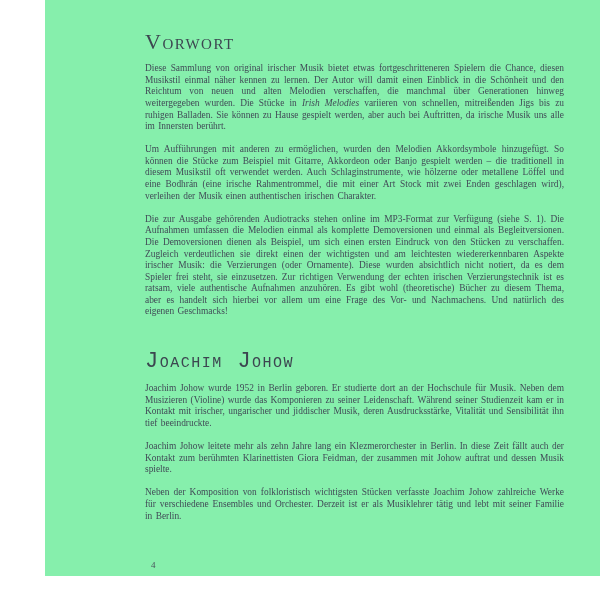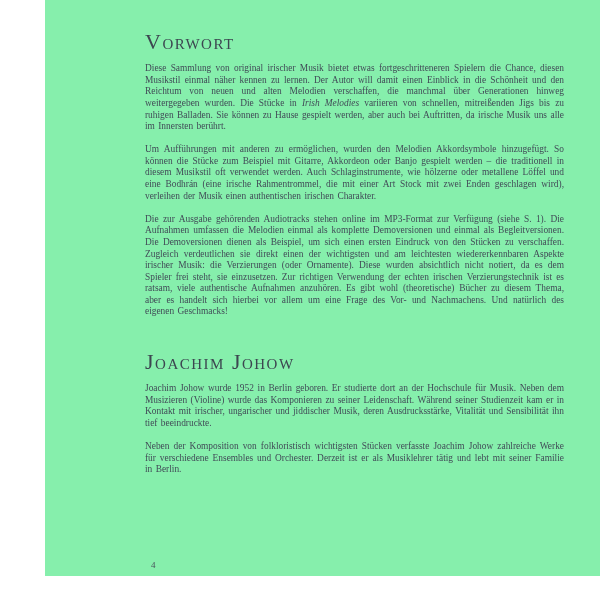--- a/index.html
+++ b/index.html
@@ -26,20 +26,21 @@
     font-variant: small-caps;
     font-weight: normal;
     font-size: 22px;
     letter-spacing: 1.5px;
     color: #3c4650;
     margin: 0 0 9px 0;
     line-height: 1.1;
   }
   .section-heading.second {
     margin-top: 32px;
+    font-family: Liberation Mono, monospace;
   }
   p.body-para {
     font-size: 9.4px;
     line-height: 11.6px;
     text-align: justify;
     color: #414b57;
     margin: 0 0 11.5px 0;
     word-spacing: 1px;
   }
   p.body-para .italic {
@@ -66,19 +67,20 @@
 
 
     <p class="body-para">Um Aufführungen mit anderen zu ermöglichen, wurden den Melodien Akkordsymbole hinzugefügt. So können die Stücke zum Beispiel mit Gitarre, Akkordeon oder Banjo gespielt werden – die traditionell in diesem Musikstil oft verwendet werden. Auch Schlaginstrumente, wie hölzerne oder metallene Löffel und eine Bodhrán (eine irische Rahmentrommel, die mit einer Art Stock mit zwei Enden geschlagen wird), verleihen der Musik einen authentischen irischen Charakter.</p>
 
     <p class="body-para">Die zur Ausgabe gehörenden Audiotracks stehen online im MP3-Format zur Verfügung (siehe S. 1). Die Aufnahmen umfassen die Melodien einmal als komplette Demoversionen und einmal als Begleitversionen. Die Demoversionen dienen als Beispiel, um sich einen ersten Eindruck von den Stücken zu verschaffen. Zugleich verdeutlichen sie direkt einen der wichtigsten und am leichtesten wiedererkennbaren Aspekte irischer Musik: die Verzierungen (oder Ornamente). Diese wurden absichtlich nicht notiert, da es dem Spieler frei steht, sie einzusetzen. Zur richtigen Verwendung der echten irischen Verzierungstechnik ist es ratsam, viele authentische Aufnahmen anzuhören. Es gibt wohl (theoretische) Bücher zu diesem Thema, aber es handelt sich hierbei vor allem um eine Frage des Vor- und Nachmachens. Und natürlich des eigenen Geschmacks!</p>
 
     <h1 class="section-heading second">Joachim Johow</h1>
 
     <p class="body-para">Joachim Johow wurde 1952 in Berlin geboren. Er studierte dort an der Hochschule für Musik. Neben dem Musizieren (Violine) wurde das Komponieren zu seiner Leidenschaft. Während seiner Studienzeit kam er in Kontakt mit irischer, ungarischer und jiddischer Musik, deren Ausdrucksstärke, Vitalität und Sensibilität ihn tief beeindruckte.</p>
 
+    <p class="body-para">Joachim Johow leitete mehr als zehn Jahre lang ein Klezmerorchester in Berlin. In diese Zeit fällt auch der Kontakt zum berühmten Klarinettisten Giora Feidman, der zusammen mit Johow auftrat und dessen Musik spielte.</p>
 
     <p class="body-para">Neben der Komposition von folkloristisch wichtigsten Stücken verfasste Joachim Johow zahlreiche Werke für verschiedene Ensembles und Orchester. Derzeit ist er als Musiklehrer tätig und lebt mit seiner Familie in Berlin.</p>
 
   </div>
 
   <div class="page-number">4</div>
 </div>
 
 </body></html>

